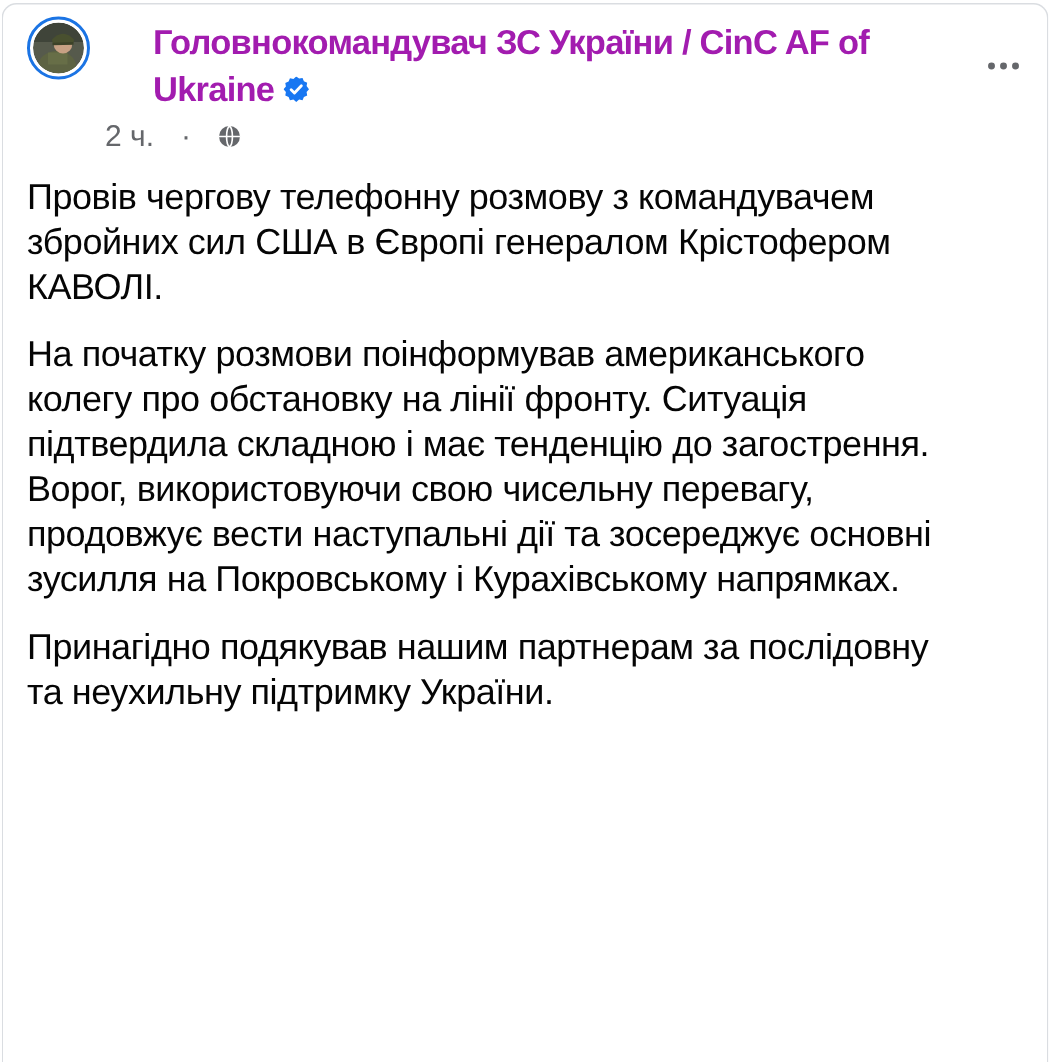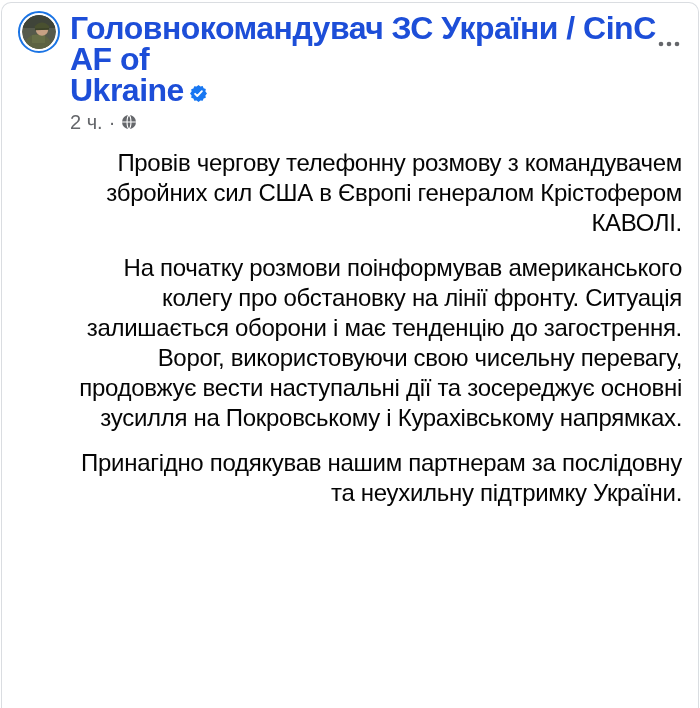--- a/index.html
+++ b/index.html
@@ -35,38 +35,39 @@
     cursor: pointer;
   }
   .avatar-ring svg { display: block; border-radius: 50%; }
   .name-col {
     flex: 1 1 auto;
     margin-left: 10px;
     padding-top: 2px;
     min-width: 0;
   }
   .page-name {
-    font-size: 32px;
+    font-size: 23px;
     line-height: 31px;
     font-weight: 700;
-    color: #1d4ed8;
+    color: #a21caf;
     letter-spacing: -0.5px;
     cursor: pointer;
+    margin-left: 32px;
   }
   .page-name .name-text { white-space: pre-line; }
   .verified-badge {
     display: inline-block;
     vertical-align: -1px;
     margin-left: 6px;
   }
   .meta-row {
     margin-top: 3px;
     display: flex;
     align-items: center;
-    gap: 6px;
+    gap: 18px;
     color: #65676b;
     font-size: 20px;
     line-height: 24px;
   }
   .meta-row .timestamp { cursor: pointer; }
   .menu-btn {
     flex: 0 0 auto;
     margin-top: 26px;
     padding: 4px 2px;
     background: none;
@@ -80,21 +81,20 @@
     padding: 0 16px 10px 16px;
     margin-top: 14px;
   }
   .post-paragraph {
     margin: 0 0 15px 0;
     font-size: 24px;
     line-height: 30px;
     letter-spacing: -0.3px;
     color: #050505;
     white-space: pre-line;
-    text-align: right;
   }
 </style>
 </head>
 <body>
 
 <div class="card">
 
   <div class="post-header">
 
     <div class="avatar-ring">
@@ -143,21 +143,21 @@
     </button>
 
   </div>
 
   <div class="post-content">
       <p class="post-paragraph">Провів чергову телефонну розмову з командувачем
 збройних сил США в Європі генералом Крістофером
 КАВОЛІ.</p>
       <p class="post-paragraph">На початку розмови поінформував американського
 колегу про обстановку на лінії фронту. Ситуація
-залишається оборони і має тенденцію до загострення.
+підтвердила складною і має тенденцію до загострення.
 Ворог, використовуючи свою чисельну перевагу,
 продовжує вести наступальні дії та зосереджує основні
 зусилля на Покровському і Курахівському напрямках.</p>
       <p class="post-paragraph">Принагідно подякував нашим партнерам за послідовну
 та неухильну підтримку України.</p>
     </div>
 
 </div>
 
 </body></html>

